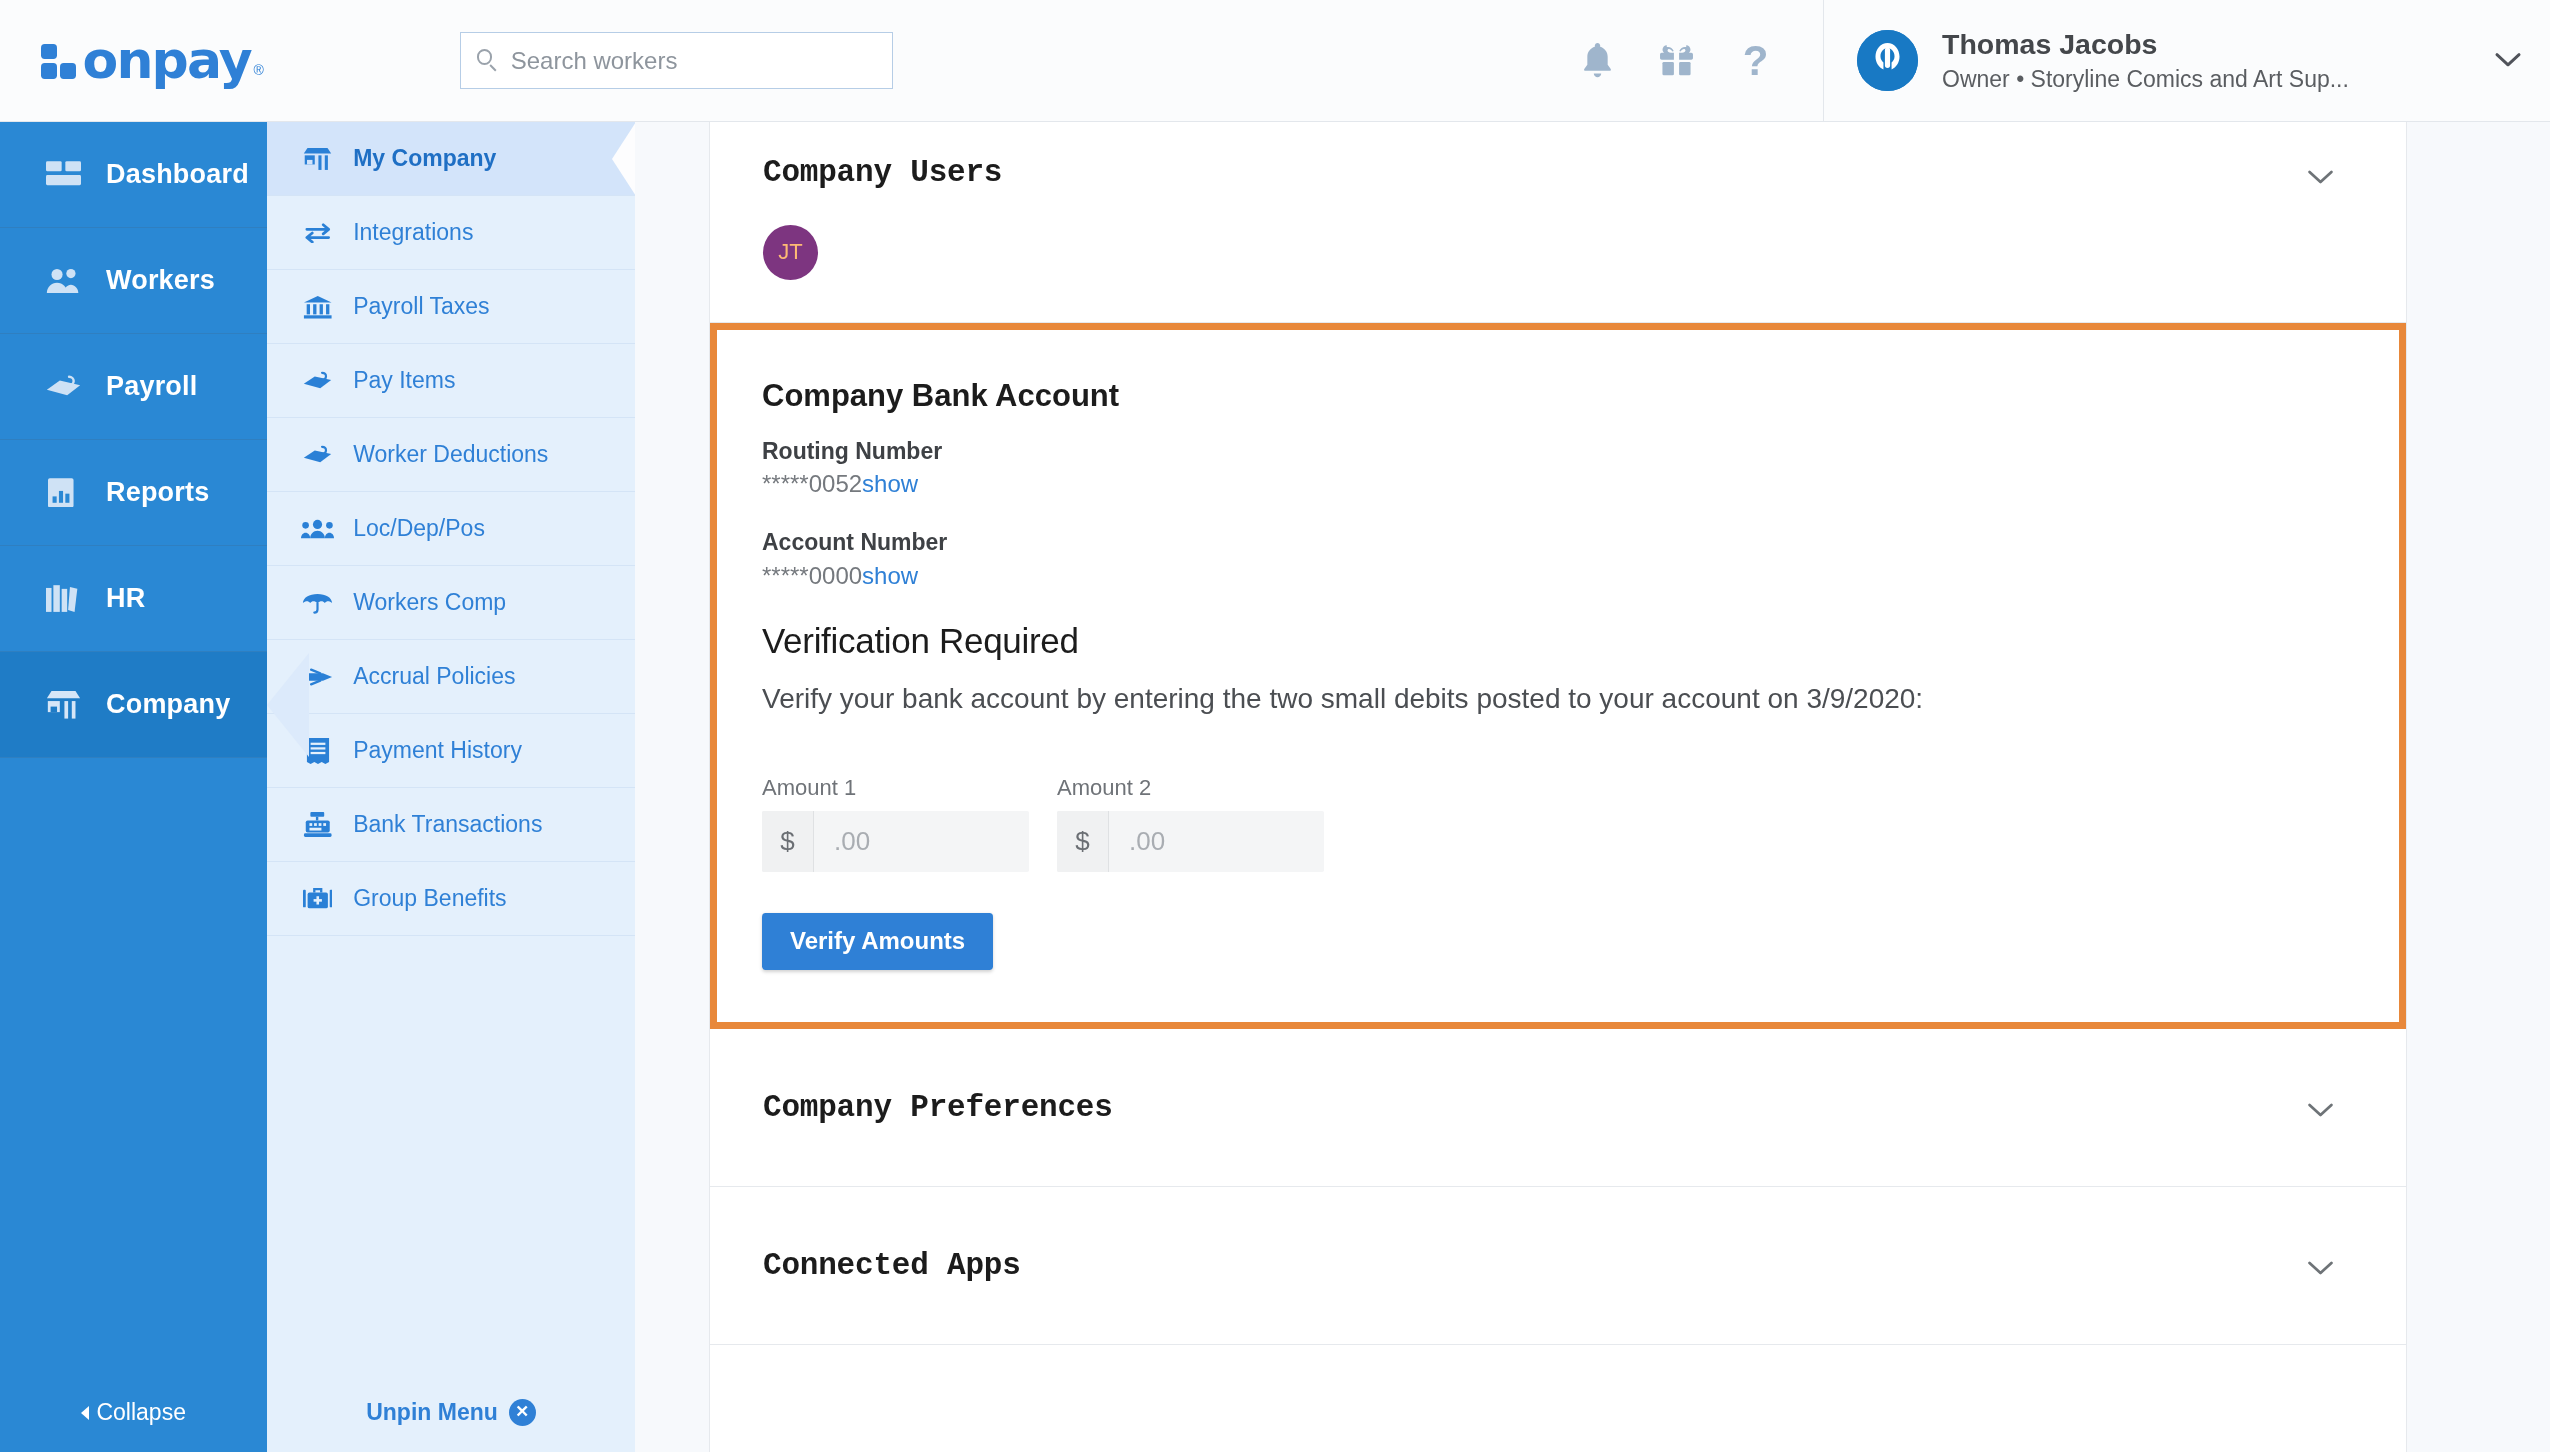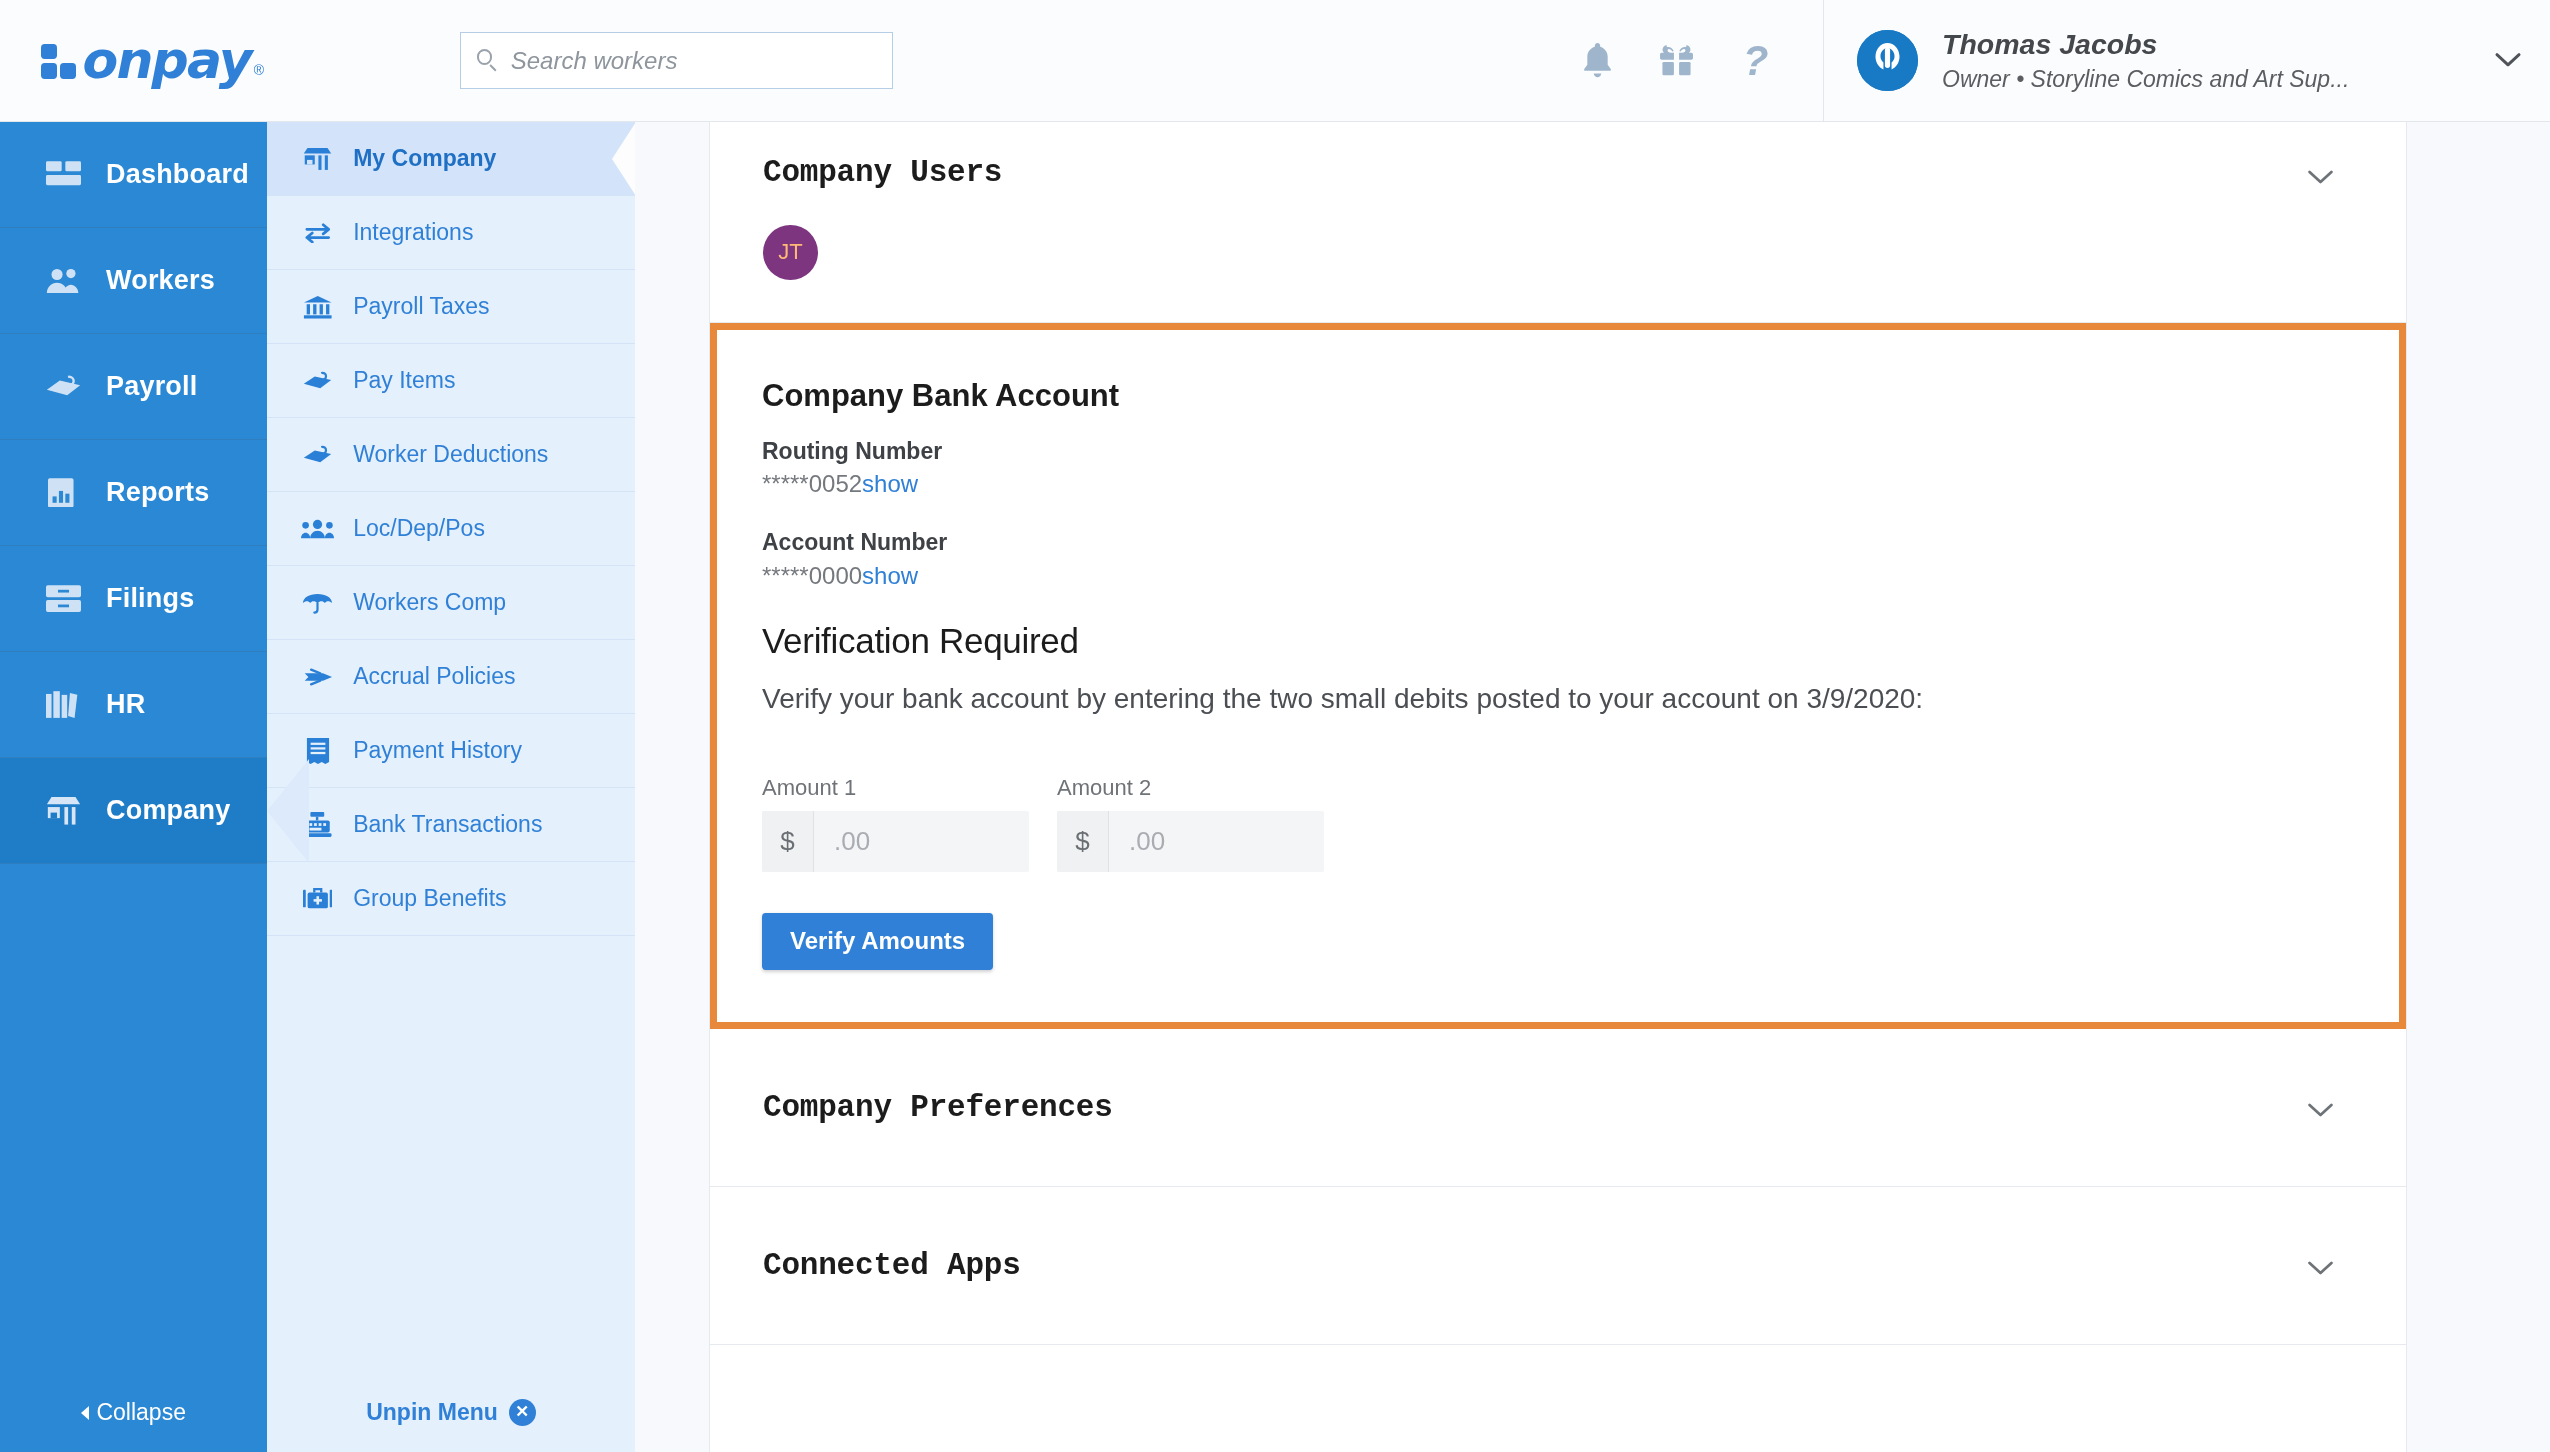--- a/index.html
+++ b/index.html
@@ -10,21 +10,21 @@
     overflow: hidden;
   }
   .app { position: relative; width: 2550px; height: 1453px; display: flex; flex-direction: column; }
 
   
   .topbar {
     height: 122px; min-height: 122px;
     background: #fbfcfd;
     border-bottom: 1.8px solid #e3e7ec;
     display: flex; align-items: center;
-    position: relative; z-index: 30; font-style: italic;
+    position: relative; z-index: 30;
   }
   .logo-wrap { width: 267px; display: flex; align-items: center; padding-left: 41px; }
   .logo { display: flex; align-items: flex-end; }
   .logo-dots { display: grid; grid-template-columns: 15.7px 15.7px; grid-template-rows: 15.7px 15.7px; gap: 3.7px; margin-right: 6.4px; margin-bottom: 4.6px; }
   .logo-dots i { background: #2f80d6; border-radius: 3.7px; display: block; }
   .logo-dots i.blank { background: transparent; }
   .logo-text { font-size: 52px; font-weight: 700; color: #2f80d6; letter-spacing: -1.8px; line-height: 0.88; font-family: "DejaVu Sans", sans-serif; }
   .logo-reg { font-size: 14px; color: #2f80d6; margin-left: 2.8px; margin-bottom: 5.5px; }
 
   .topbar-spacer { flex: 1; }
@@ -312,31 +312,20 @@
             <svg width="31" height="29.5" viewBox="0 0 34 32">
                 <rect x="0" y="0" width="28" height="32" rx="2" fill="#cfe2f5"></rect>
                 <rect x="5" y="20" width="4.5" height="7" fill="#2a88d4"></rect>
                 <rect x="12" y="14" width="4.5" height="13" fill="#2a88d4"></rect>
                 <rect x="19" y="17" width="4.5" height="10" fill="#2a88d4"></rect>
               </svg>
           </span>
           <span class="nlabel">Reports</span>
         </div>
 
-        <div class="nav-item">
-          <span class="nicon">
-            <svg width="35" height="28" viewBox="0 0 38 30">
-                <rect x="0" y="0" width="38" height="13" rx="2" fill="#cfe2f5"></rect>
-                <rect x="0" y="16" width="38" height="13" rx="2" fill="#cfe2f5"></rect>
-                <rect x="13" y="5" width="12" height="3" fill="#2a88d4"></rect>
-                <rect x="13" y="21" width="12" height="3" fill="#2a88d4"></rect>
-              </svg>
-          </span>
-          <span class="nlabel">Filings</span>
-        </div>
 
         <div class="nav-item">
           <span class="nicon">
             <svg width="35" height="28" viewBox="0 0 38 30">
                 <rect x="0" y="3" width="6" height="26" fill="#cfe2f5"></rect>
                 <rect x="8" y="0" width="7" height="29" fill="#cfe2f5"></rect>
                 <rect x="17" y="4" width="6" height="25" fill="#cfe2f5"></rect>
                 <path d="M26 2 L34 4 L31 29 L24 27 Z" fill="#cfe2f5"></path>
               </svg>
           </span>

